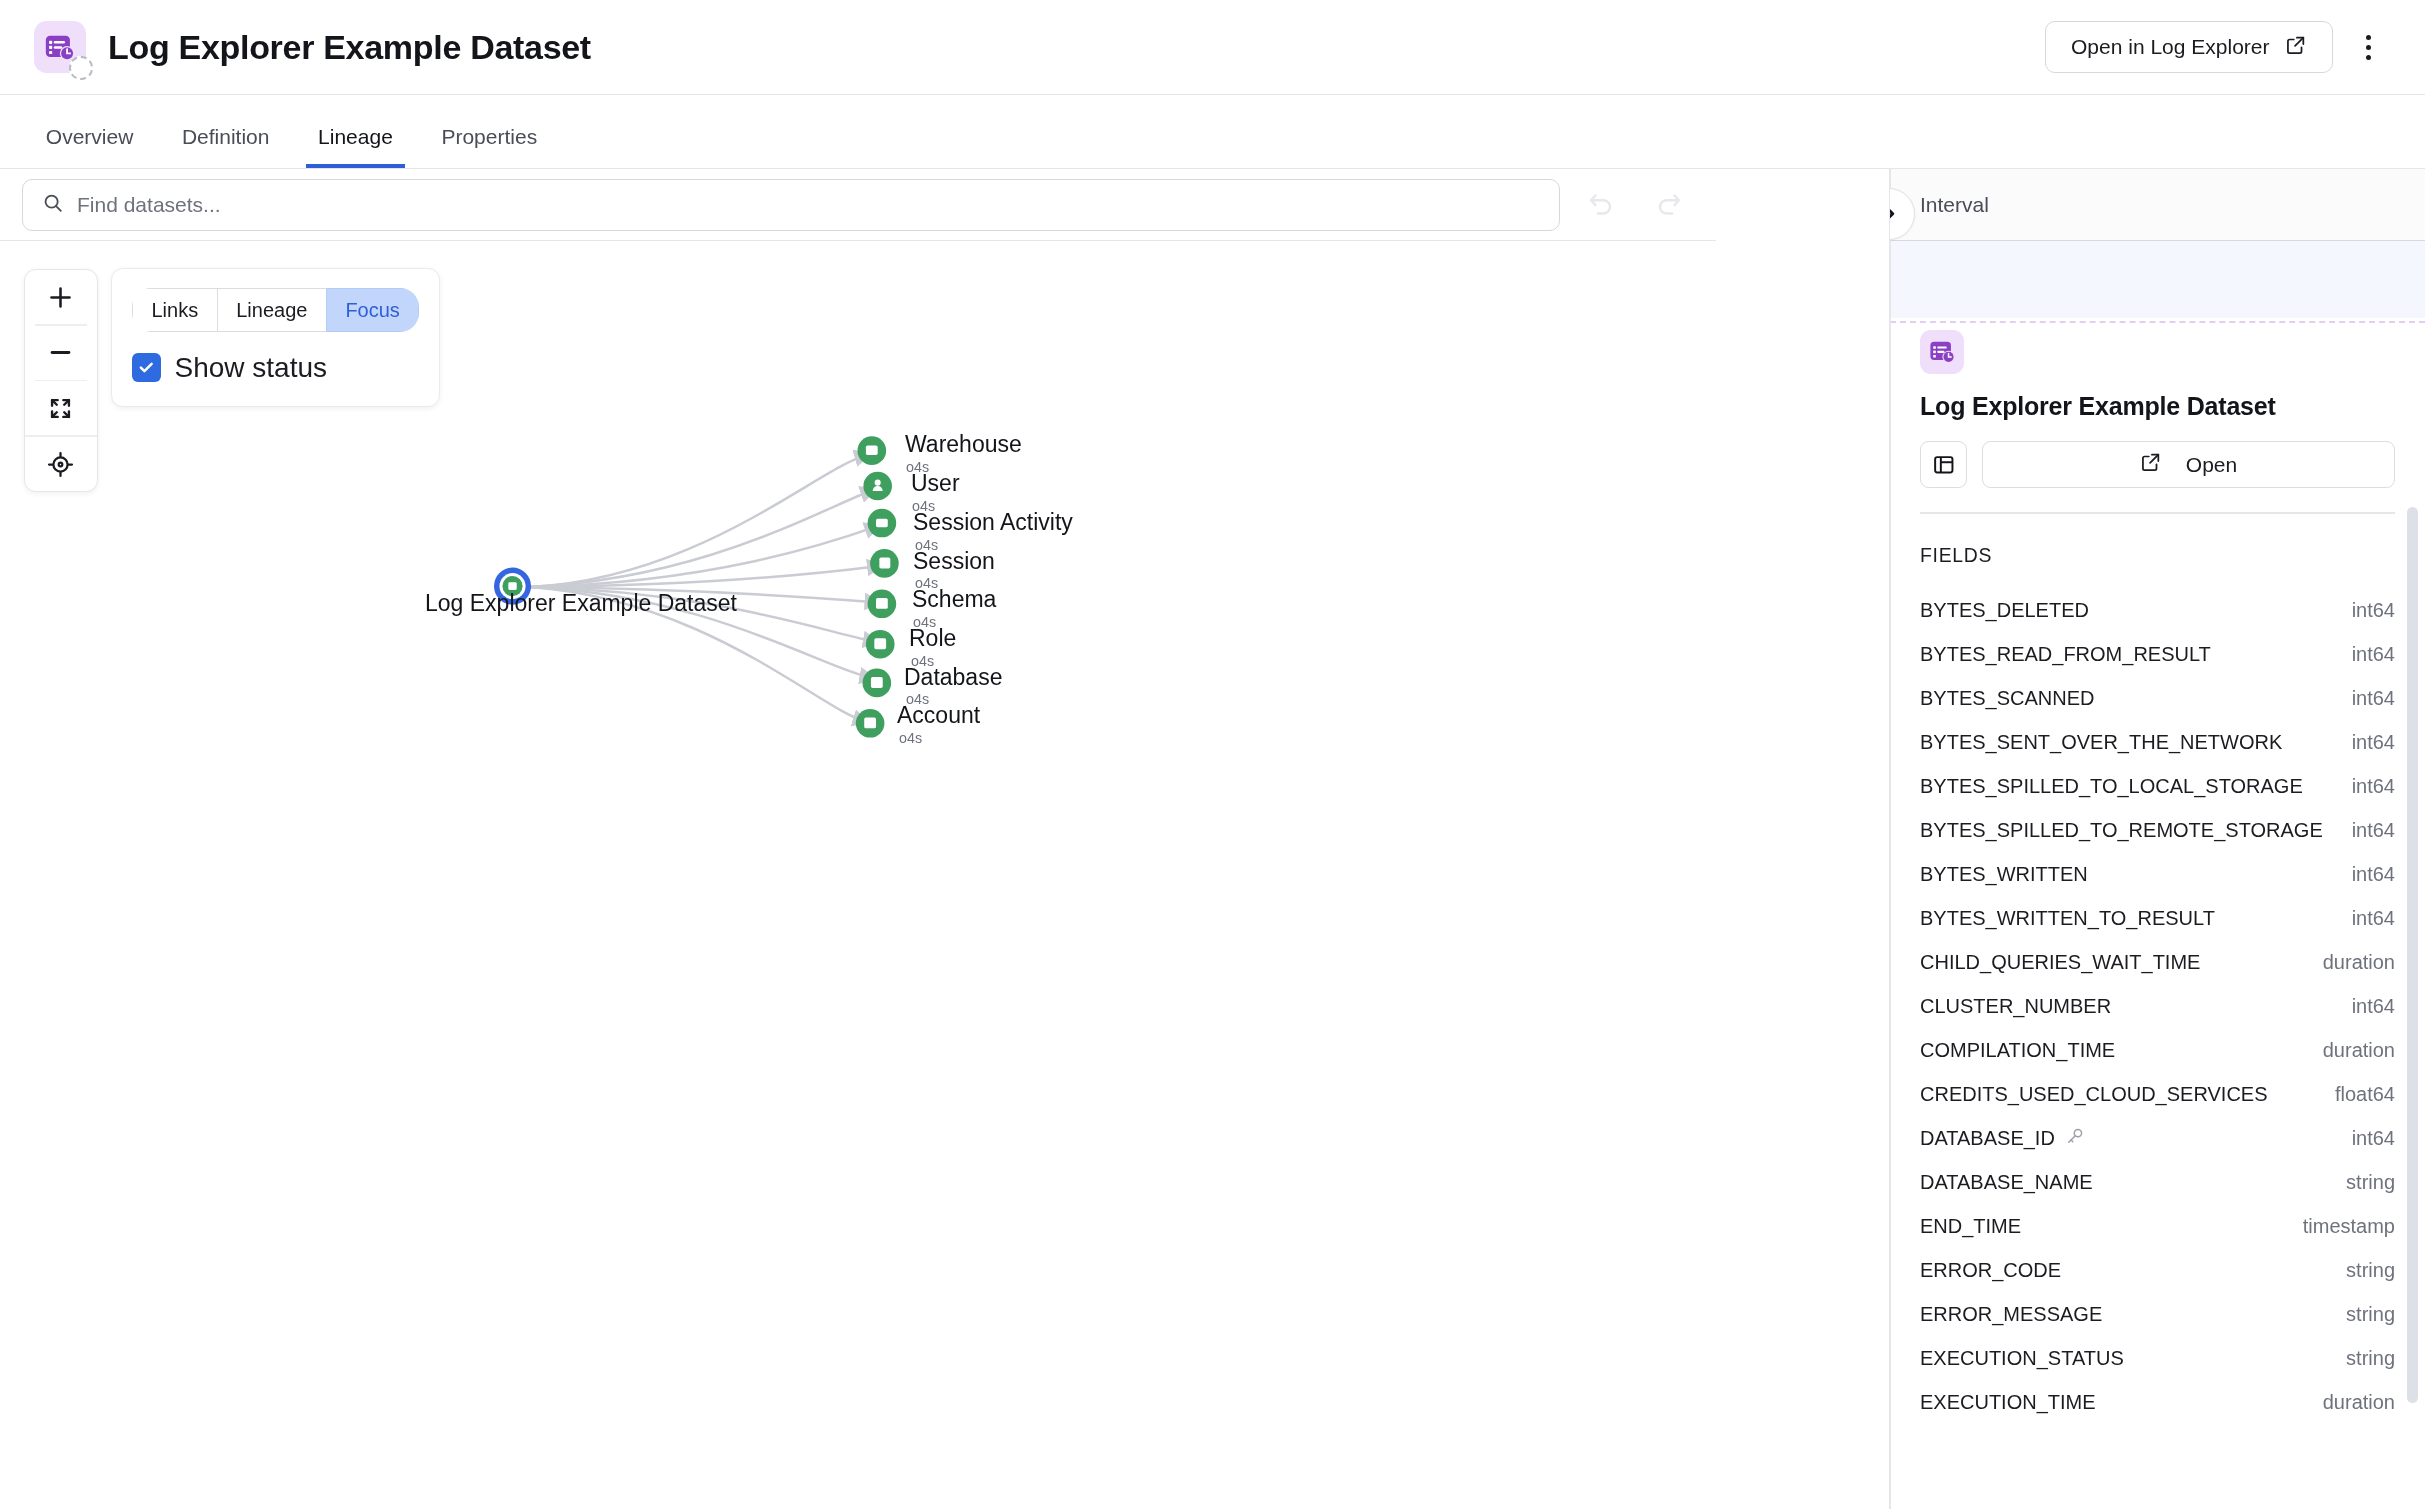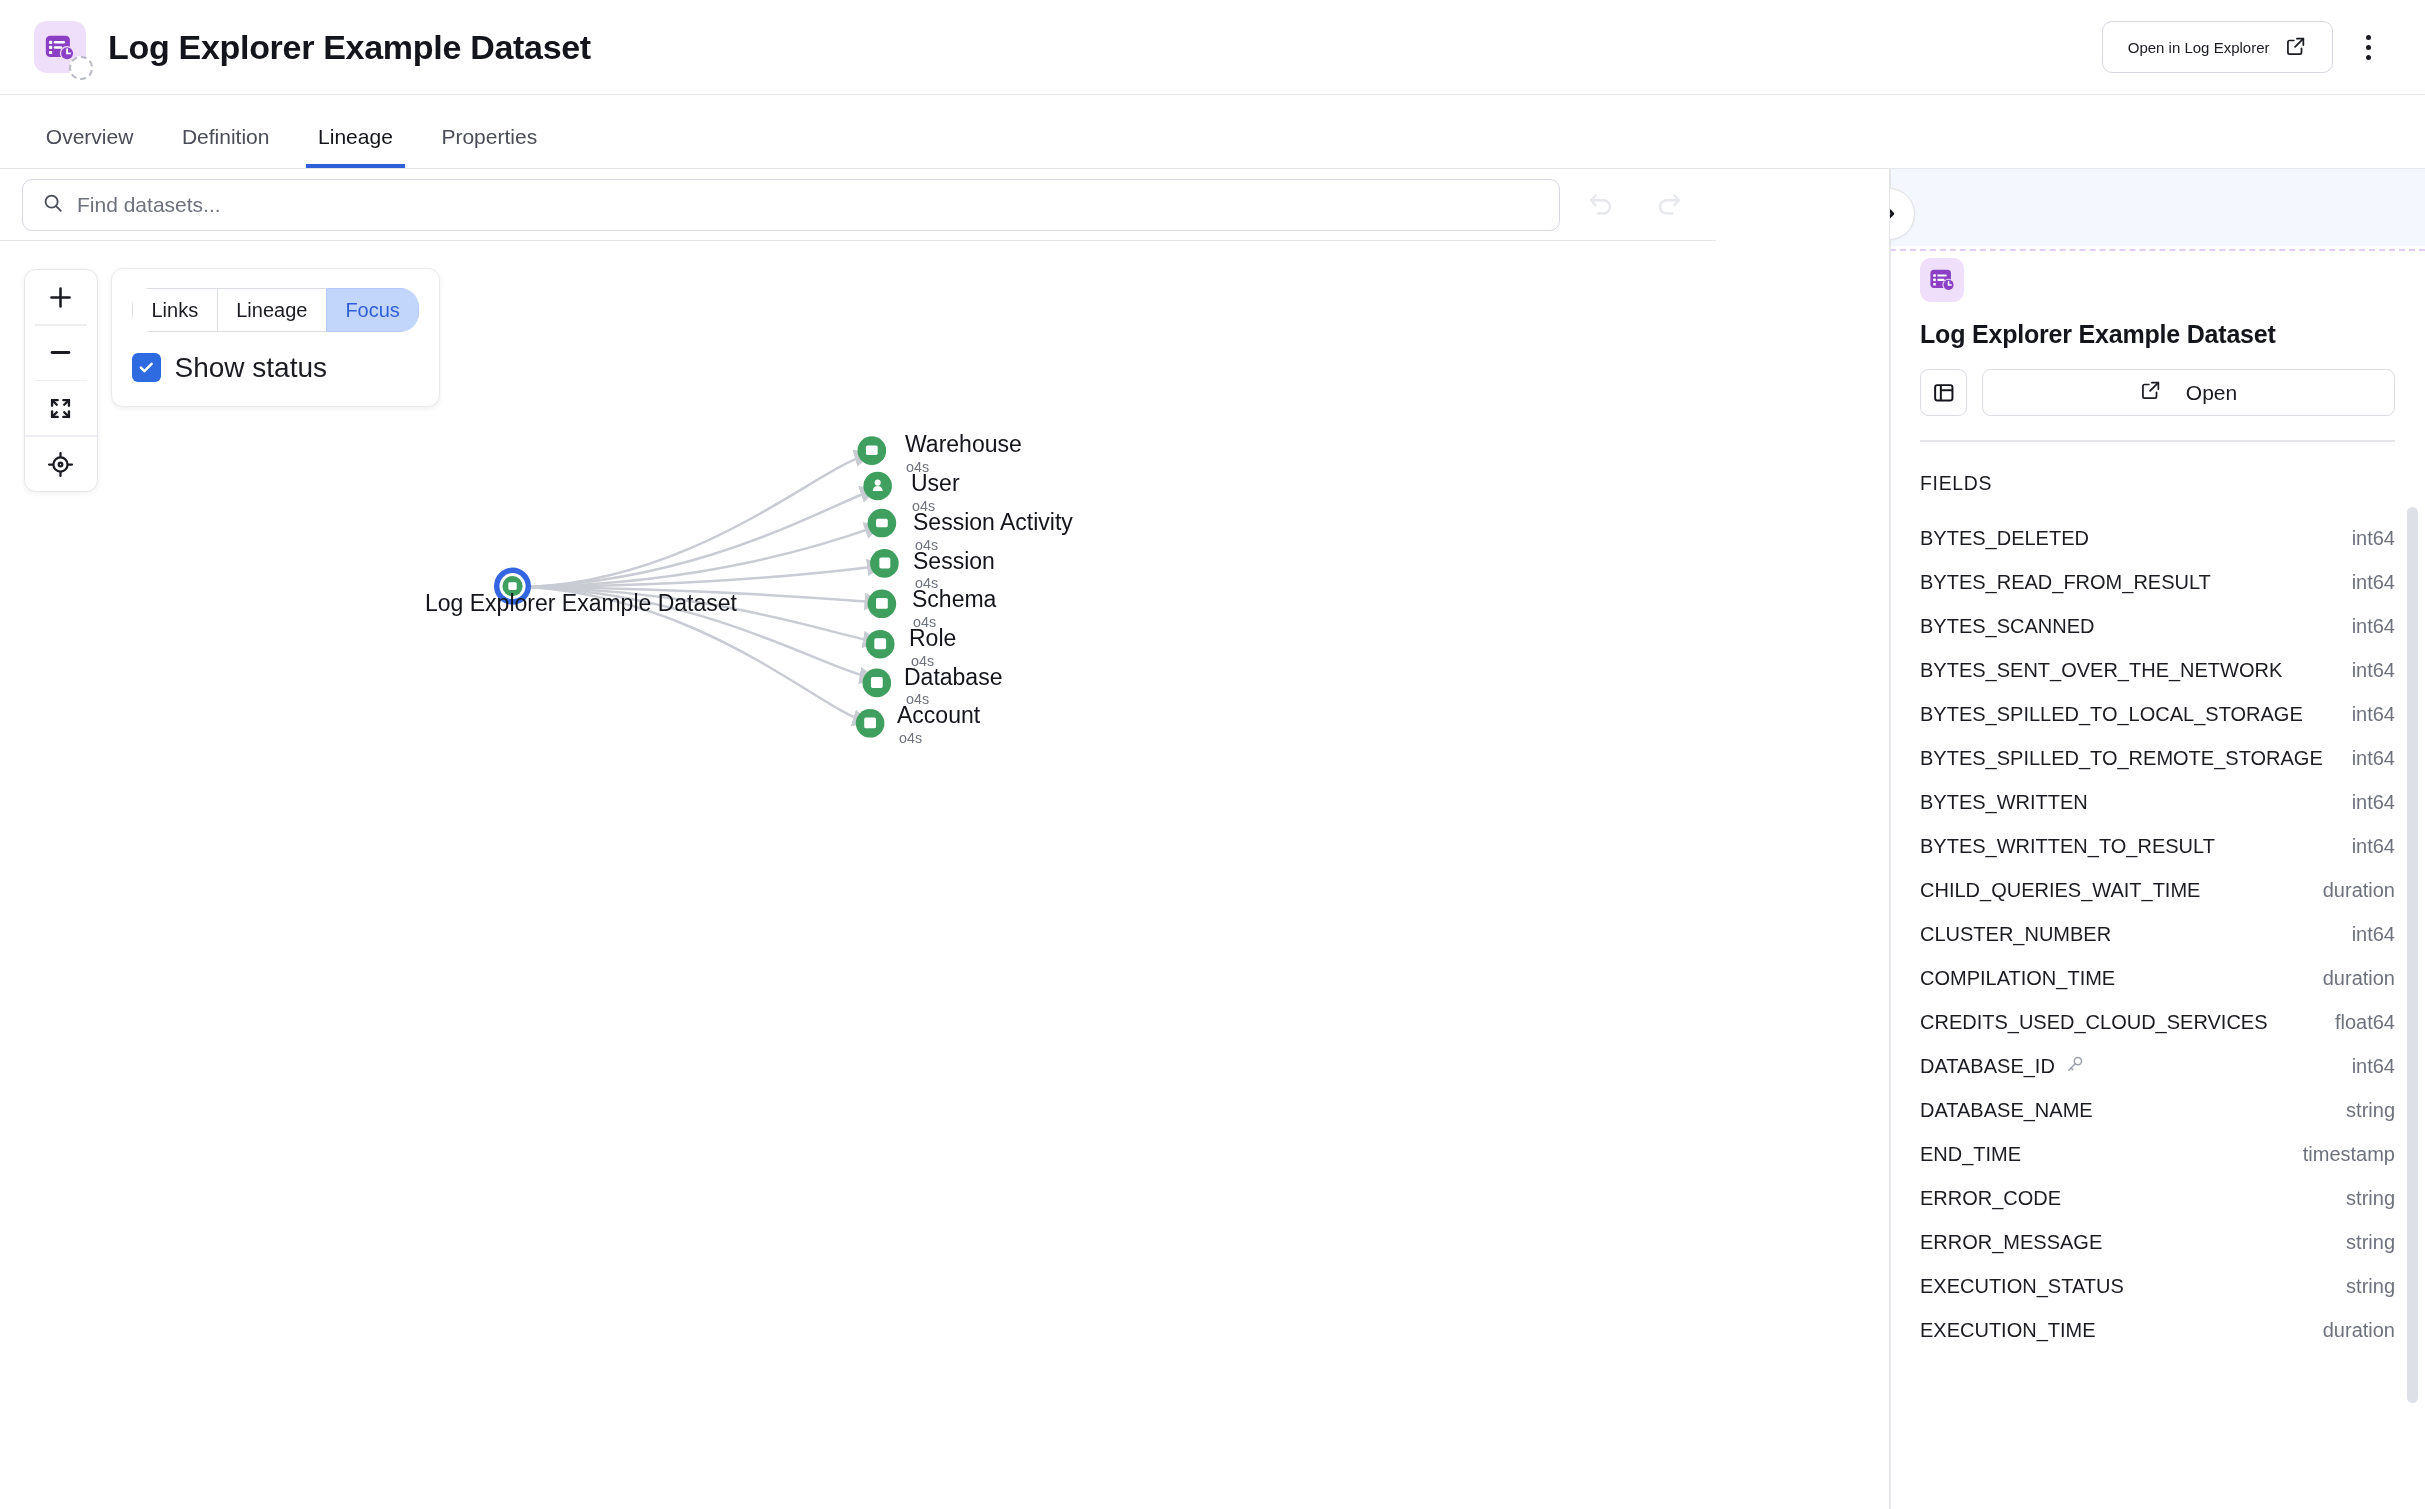--- a/index.html
+++ b/index.html
@@ -35,21 +35,21 @@
     border: 2.5px dashed #b9bcc4;
   }
   .page-title {
     font-size: 34px; font-weight: 700; letter-spacing: -0.3px;
     margin-left: 22px; color: #13151a; white-space: nowrap;
   }
   .topbar-spacer { flex: 1 1 auto; }
   .btn-open-explorer {
     height: 52px; padding: 0 25px;
     border: 1.7px solid #d5d8de; border-radius: 10px;
-    background: #fff; color: #1b1c21; font-size: 15px;
+    background: #fff; color: #1b1c21; font-size: 21px;
     display: flex; align-items: center; gap: 15px;
     cursor: pointer; white-space: nowrap;
     font-family: "Liberation Sans", sans-serif;
   }
   .kebab {
     width: 45px; height: 45px; margin-left: 13.5px;
     display: flex; flex-direction: column; align-items: center;
     justify-content: center; gap: 5px; cursor: pointer; border-radius: 6.7px;
   }
   .kebab i { width: 5px; height: 5px; border-radius: 50%; background: #1b1c21; display: block; }
@@ -399,20 +399,23 @@
 
   <div class="divider-v"></div>
   <div class="rp">
 
     <div class="collapse-btn">
       <svg width="23.6" height="23.6" viewBox="0 0 24 24" fill="none" stroke="#13151a" stroke-width="3" stroke-linecap="round" stroke-linejoin="round">
           <path d="M9 5l7 7-7 7"></path>
         </svg>
     </div>
 
+    <div class="rp-head">
+      <div class="rp-head-title">Interval</div>
+    </div>
 
     <div class="rp-banner"></div>
 
     <div class="rp-body">
       <div class="rp-icon">
         <svg width="29" height="29" viewBox="0 0 24 24">
           <rect x="2" y="4" width="17" height="15" rx="3" fill="#8b3fc4"></rect>
           <rect x="4.3" y="7.6" width="2.2" height="2.2" rx=".5" fill="#fff"></rect>
           <rect x="7.6" y="7.8" width="8" height="1.8" rx=".9" fill="#fff"></rect>
           <rect x="4.3" y="11.2" width="2.2" height="2.2" rx=".5" fill="#fff"></rect>

